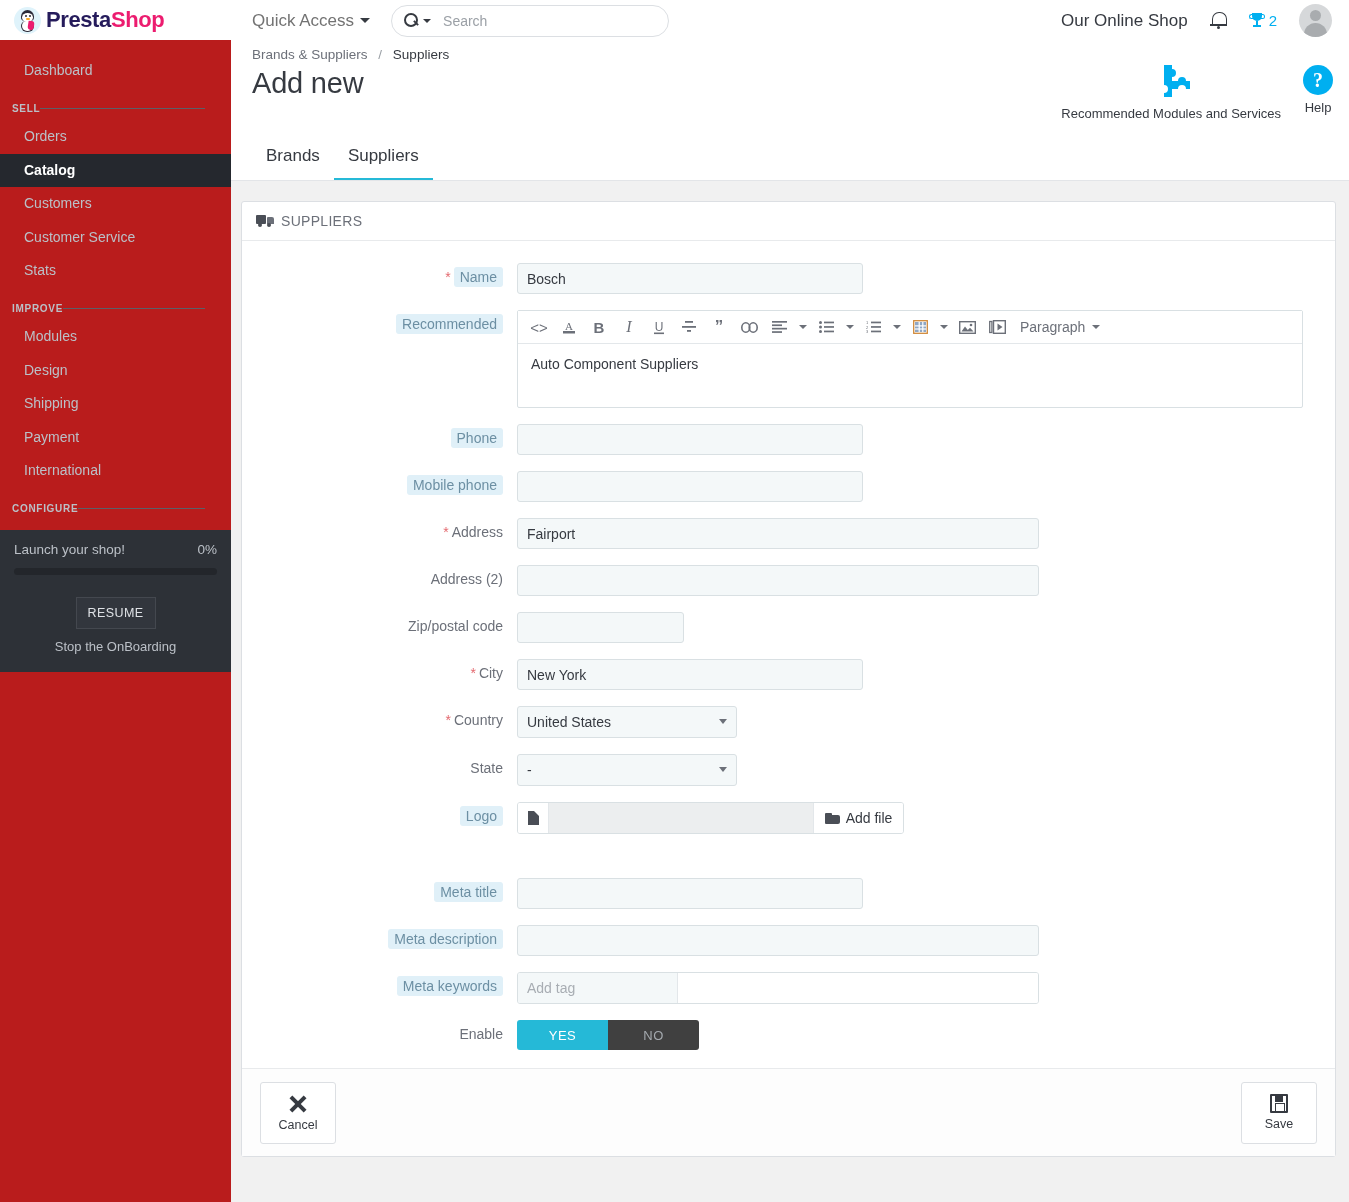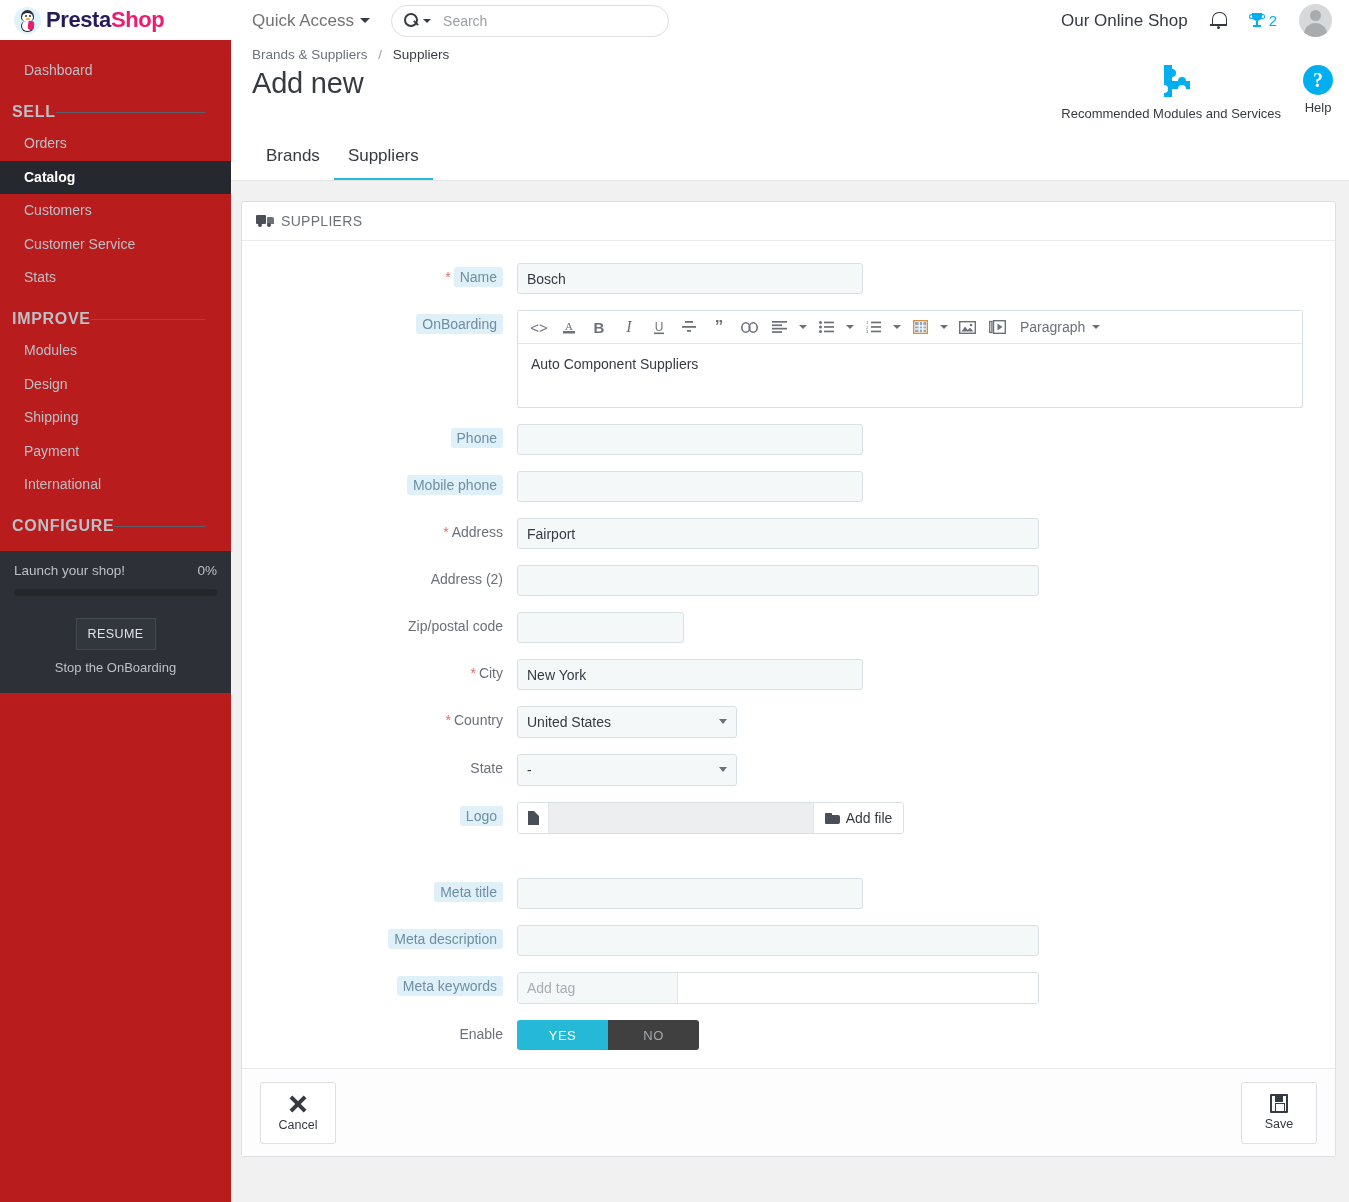--- a/index.html
+++ b/index.html
@@ -65,21 +65,21 @@
     color: #bbc0c7;
   }
   .nav-item {
     display:block; padding: 9px 0 9px 24px;
     font-size: 14px; color: #bbc0c7; cursor: pointer; line-height: 1.1;
   }
   .nav-item.active { background: #25282e; color:#fff; font-weight: bold; }
   .nav-section {
     display:flex; align-items:center; 
     padding: 16px 26px 6px 12px;
-    font-size: 16px; font-weight: bold; letter-spacing: .7px; color: #bbc0c7;
+    font-size: 10px; font-weight: bold; letter-spacing: .7px; color: #bbc0c7;
   }
   .nav-section .rule { flex:1; height:1px; background: #5b6068; }
 
   .onboarding {
     background: #2d3137; margin-top: 10px; padding: 12px 14px 18px 14px;
   }
   .ob-row { display:flex; justify-content:space-between; font-size:13.5px; color:#bbc0c7; }
   .ob-bar { margin-top: 11px; height:7px; border-radius:4px; background:#23262b; }
   .ob-btn {
     display:block; margin: 22px auto 0 auto; width: 80px; text-align:center;
@@ -398,21 +398,21 @@
           <div class="lab">
             <span class="req">*</span><span class="hl">Name</span>
           </div>
           <div class="ctl">
             <input class="txt w-346" type="text" value="Bosch" style="">
           </div>
         </div>
 
         <div class="row">
           <div class="lab">
-            <span class="hl">OnBoarding</span>
+            <span class="hl">Recommended</span>
           </div>
           <div class="ctl">
             <div class="editor">
               <div class="editor-toolbar">
                 <span class="tb">&lt;&gt;</span>
                 <span class="tb">
                   <svg width="16" height="17" viewBox="0 0 16 17">
                       <text x="8" y="11" font-size="11" font-family="Liberation Serif, serif" text-anchor="middle" fill="#6c7079">A</text>
                       <rect x="2" y="12" width="12" height="2.5" fill="#6c7079"></rect>
                     </svg>

